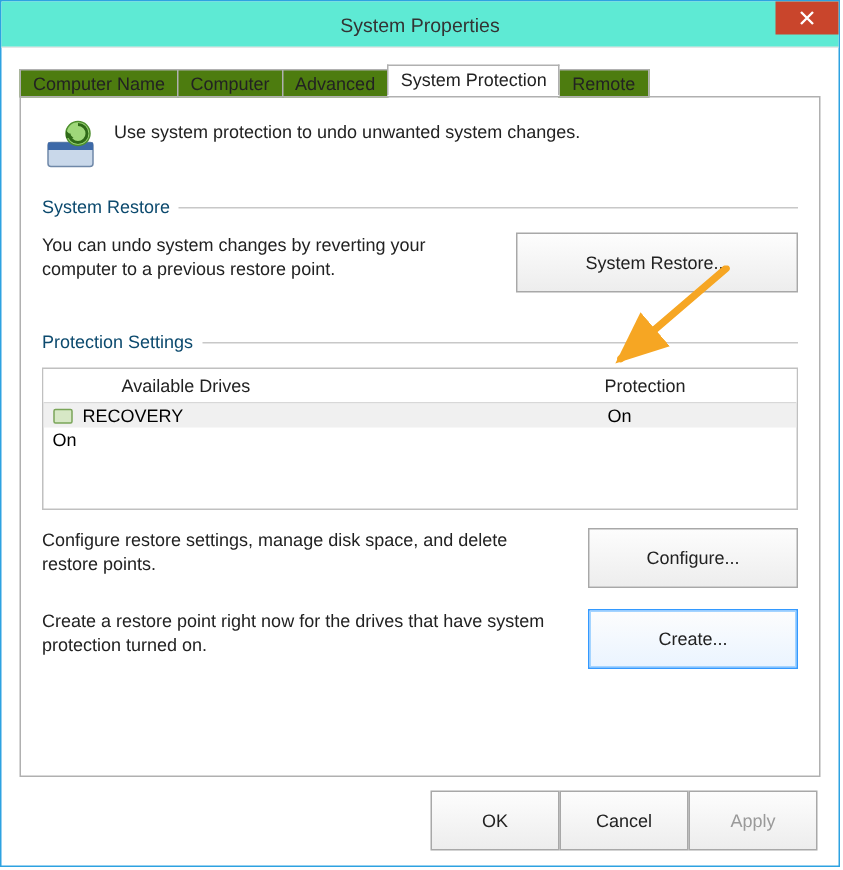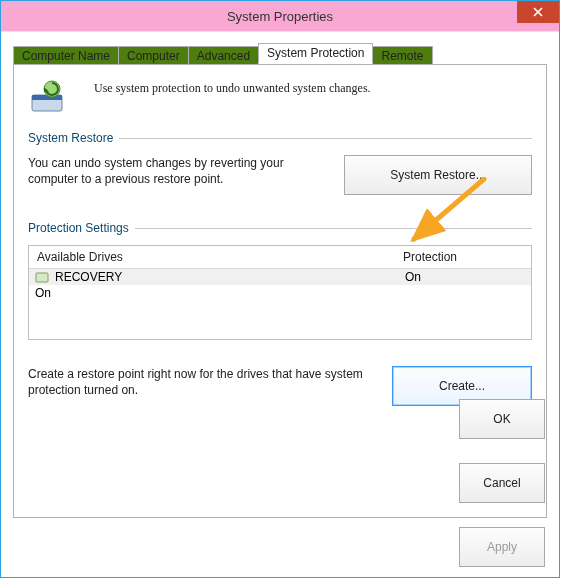--- a/index.html
+++ b/index.html
@@ -13,21 +13,21 @@
   }
   .window {
     width: 558px;
     height: 576px;
     border: 1px solid #2da2e1;
     background: #fff;
     position: relative;
   }
   .titlebar {
     height: 30px;
-    background: #f9a8d4;
+    background: #5eead4;
     border-bottom: 1px solid #e6e6e6;
     display: flex;
     align-items: center;
     justify-content: center;
     position: relative;
   }
   .titlebar-title {
     color: #333;
     font-size: 13px;
   }
@@ -75,23 +75,22 @@
   }
   .tabpanel {
     border: 1px solid #b0b0b0;
     padding: 12px 14px 10px 14px;
     height: 430px;
     position: relative;
   }
   .intro {
     display: flex;
     align-items: flex-start;
-    gap: 28px;
+    gap: 10px;
     margin-bottom: 16px;
-    font-family: Liberation Serif, serif;
   }
   .intro-text {
     color: #222;
     padding-top: 4px;
   }
   .group {
     margin-bottom: 12px;
   }
   .group-hdr {
     display: flex;
@@ -140,20 +139,21 @@
     margin-top: 6px;
   }
   .drivetable-hdr {
     display: flex;
     border-bottom: 1px solid #d8d8d8;
     background: #fff;
   }
   .drivetable-hdr div {
     padding: 4px 8px;
     color: #222;
+    margin-left: 44px;
   }
   .col-drive { flex: 1; }
   .col-prot { width: 120px; }
   .drivetable-body {
     height: 70px;
     overflow: hidden;
   }
   .drive-row {
     display: flex;
     align-items: center;
@@ -166,22 +166,21 @@
     flex: 1;
     display: flex;
     gap: 6px;
   }
   .drive-prot { width: 120px; }
   .footer {
     position: absolute;
     bottom: 10px;
     right: 14px;
     display: flex;
-    gap: 24px;
-    flex-direction: column;
+    gap: 0;
   }
   .footer .btn {
     min-width: 86px;
   }
   
   .icon-shield {
     width: 38px; height: 38px;
   }
   .icon-drive {
     width: 14px; height: 14px; flex: 0 0 14px;
@@ -269,20 +268,24 @@
 
             <div class="drive-row">
               <div class="drive-prot">On</div>
             </div>
 
           </div>
         </div>
 
         <div style="height:12px"></div>
 
+        <div class="row">
+          <div class="txt">Configure restore settings, manage disk space, and delete restore points.</div>
+          <button class="btn">Configure...</button>
+        </div>
 
         <div style="height:14px"></div>
 
         <div class="row">
           <div class="txt">Create a restore point right now for the drives that have system protection turned on.</div>
           <button class="btn highlight">Create...</button>
         </div>
 
       </div>
 

